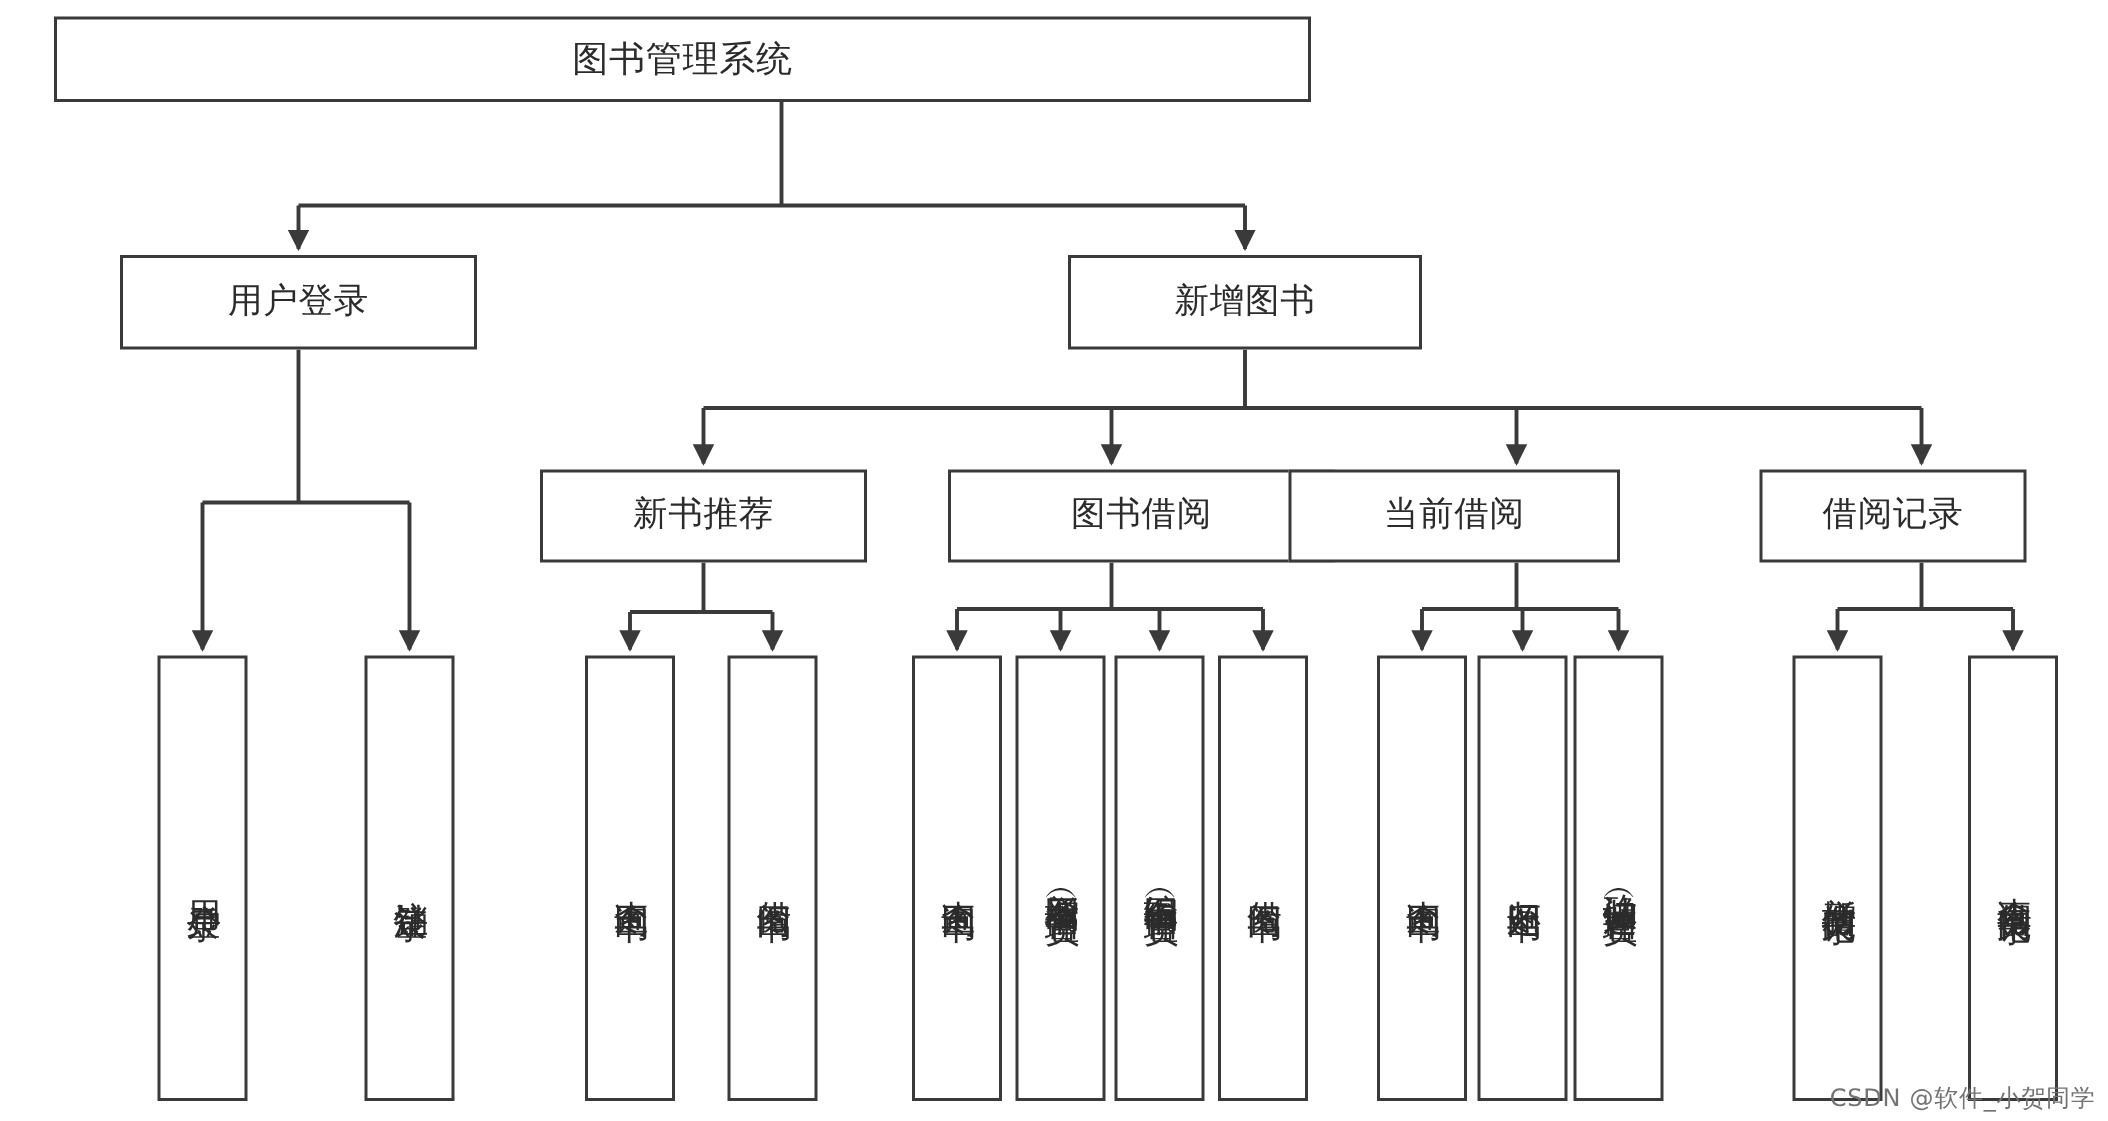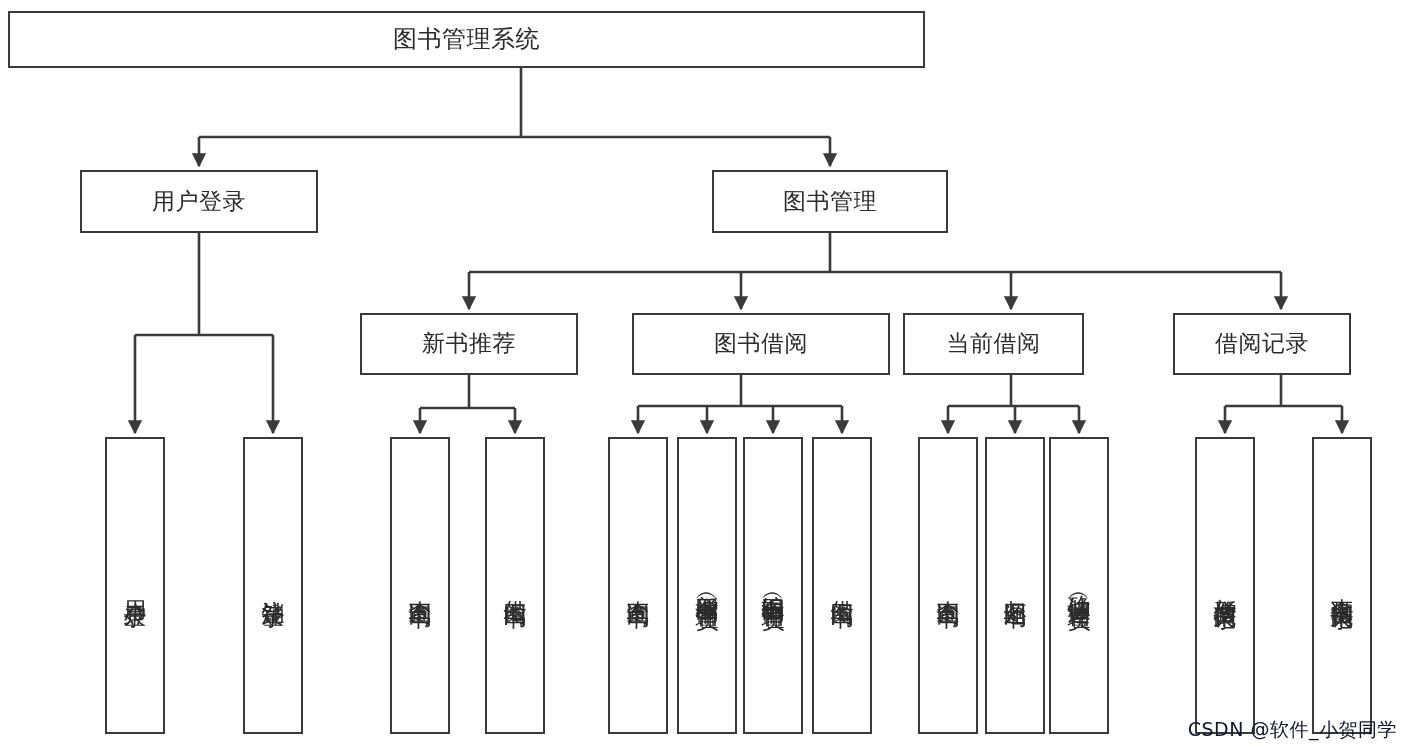--- a/index.html
+++ b/index.html
@@ -60,22 +60,22 @@
     text-orientation: upright;
     font-size: 23px;
     line-height: 1.0;
     letter-spacing: 2px;
     max-height: 100%;
   }
   #watermark {
     position: absolute;
     right: 8px;
     bottom: 4px;
-    font-size: 19px;
-    color: #0f172a;
+    font-size: 16px;
+    color: #737373;
     white-space: nowrap;
     letter-spacing: 0.5px;
   }
 </style>
 </head>
 <body>
 
 <div id="canvas">
 
   <svg id="edges" viewBox="0 0 1405 747" width="1405" height="747" xmlns="http://www.w3.org/2000/svg">
@@ -121,38 +121,38 @@
       <path d="M 1015 406 L 1015 433" marker-end="url(#arrow)"></path>
       <path d="M 1079 406 L 1079 433" marker-end="url(#arrow)"></path>
 
       <path d="M 1281 375 L 1281 406"></path>
       <path d="M 1225 406 L 1342 406"></path>
       <path d="M 1225 406 L 1225 433" marker-end="url(#arrow)"></path>
       <path d="M 1342 406 L 1342 433" marker-end="url(#arrow)"></path>
     </g>
   </svg>
 
-  <div class="node horiz root" style="left:8px; top:11px; width:917px; height:57px;">
+  <div class="node horiz root" style="left:36px; top:11px; width:838px; height:57px;">
     <span class="label">图书管理系统</span>
   </div>
 
   <div class="node horiz" style="left:80px; top:170px; width:238px; height:63px;">
     <span class="label">用户登录</span>
   </div>
   <div class="node horiz" style="left:712px; top:170px; width:236px; height:63px;">
-    <span class="label">图书管理</span>
+    <span class="label">新增图书</span>
   </div>
 
   <div class="node horiz" style="left:360px; top:313px; width:218px; height:62px;">
     <span class="label">新书推荐</span>
   </div>
   <div class="node horiz" style="left:632px; top:313px; width:258px; height:62px;">
     <span class="label">图书借阅</span>
   </div>
-  <div class="node horiz" style="left:903px; top:313px; width:181px; height:62px;">
+  <div class="node horiz" style="left:859px; top:313px; width:221px; height:62px;">
     <span class="label">当前借阅</span>
   </div>
   <div class="node horiz" style="left:1173px; top:313px; width:178px; height:62px;">
     <span class="label">借阅记录</span>
   </div>
 
   <div class="node vert" style="left:105px; top:437px; width:60px; height:297px;">
     <span class="label">用户登录</span>
   </div>
   <div class="node vert" style="left:243px; top:437px; width:60px; height:297px;">

